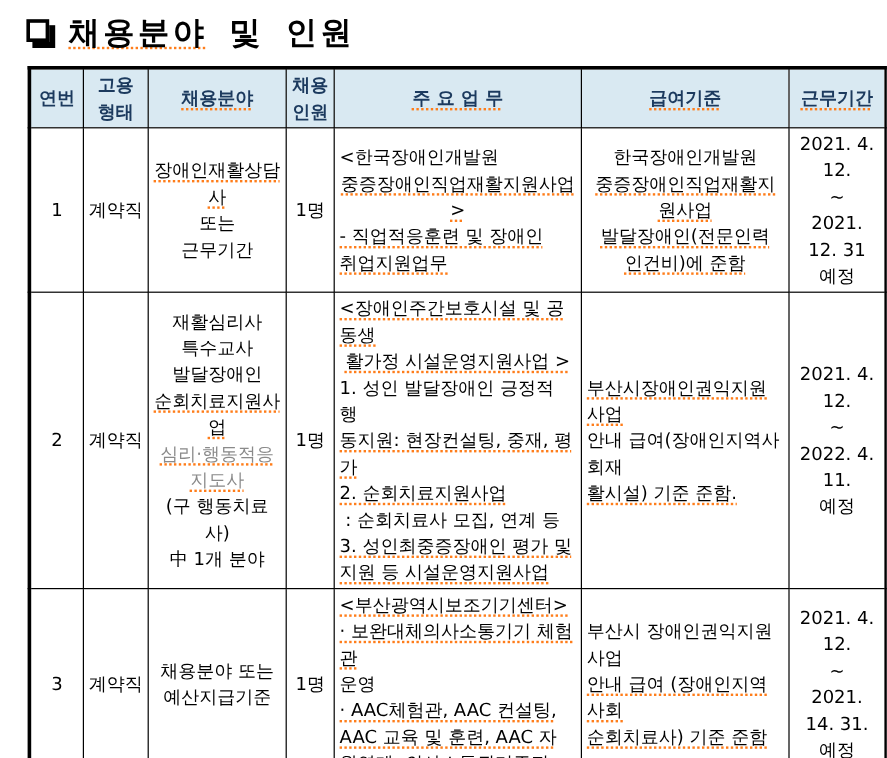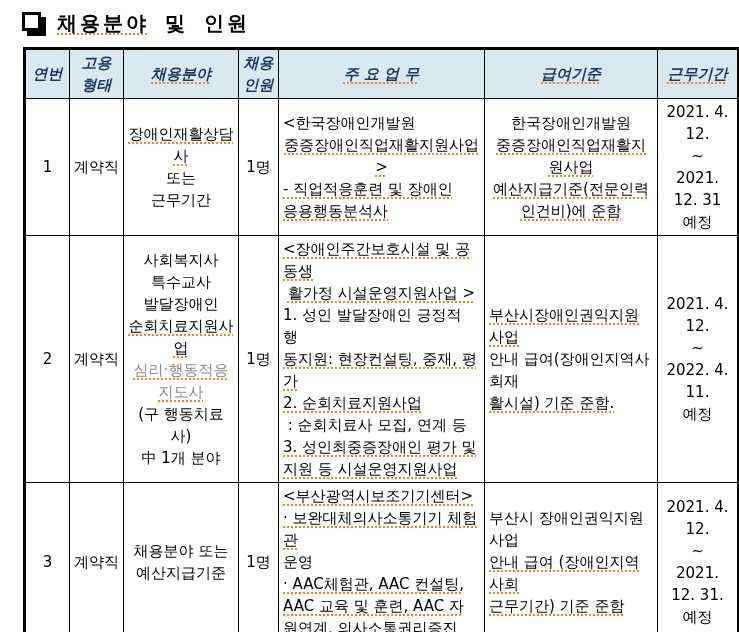--- a/index.html
+++ b/index.html
@@ -14,21 +14,21 @@
 
   .title-row { display: flex; align-items: center; margin: 2px 0 10px 0; }
   .title-box {
     width: 19px; height: 19px; flex: 0 0 auto;
     border: 3px solid #000; background: #fff;
     box-shadow: 5px 5px 0 #000;
     margin: 0 16px 4px 2px;
   }
   .title-text {
     font-family: "DejaVu Serif", "Liberation Serif", serif;
-    font-size: 20px; font-weight: bold; margin: 0;
+    font-size: 26px; font-weight: bold; margin: 0;
     letter-spacing: 3px; word-spacing: 6px; text-align: center;
   }
 
   table.recruit {
     border-collapse: collapse; table-layout: fixed;
     width: 714px; margin-left: 3px;
     border: 3px solid var(--border, #000);
   }
   table.recruit th, table.recruit td {
     border: 1px solid var(--border, #000);
@@ -71,21 +71,21 @@
     <colgroup>
         <col style="width: 45px;">
         <col style="width: 54px;">
         <col style="width: 115px;">
         <col style="width: 40px;">
         <col style="width: 206px;">
         <col style="width: 173px;">
         <col style="width: 81px;">
       </colgroup>
     <thead>
-      <tr style="height: 49px; font-style: italic;">
+      <tr style="height: 49px;">
           <th>
             <div class="line"><span>연번</span></div>
           </th>
           <th>
             <div class="line"><span>고용</span></div>
             <div class="line"><span>형태</span></div>
           </th>
           <th>
             <div class="line"><span class="sq">채용분야</span></div>
           </th>
@@ -117,44 +117,44 @@
             <div class="line"><span>또는</span></div>
             <div class="line"><span>근무기간</span></div>
           </td>
           <td class="a-c">
             <div class="line"><span>1명</span></div>
           </td>
           <td class="a-l">
             <div class="line"><span class="bold">&lt;한국장애인개발원</span></div>
             <div class="line ctr"><span class="bold sq">중증장애인직업재활지원사업&gt;</span></div>
             <div class="line"><span class="sq">- 직업적응훈련 및 장애인</span></div>
-            <div class="line"><span class="sq">응용행동분석사</span></div>
+            <div class="line"><span class="sq">취업지원업무</span></div>
           </td>
           <td class="a-c">
             <div class="line"><span>한국장애인개발원</span></div>
             <div class="line"><span class="sq">중증장애인직업재활지원사업</span></div>
-            <div class="line"><span class="sq">예산지급기준(전문인력</span></div>
+            <div class="line"><span class="sq">발달장애인(전문인력</span></div>
             <div class="line"><span class="sq">인건비)에 준함</span></div>
           </td>
           <td class="a-c">
             <div class="line"><span>2021. 4. 12.</span></div>
             <div class="line"><span>~</span></div>
             <div class="line"><span>2021. 12. 31</span></div>
             <div class="line"><span>예정</span></div>
           </td>
         </tr>
         <tr style="height: 180px;">
           <td class="a-c">
             <div class="line"><span>2</span></div>
           </td>
           <td class="a-c">
             <div class="line"><span>계약직</span></div>
           </td>
           <td class="a-c">
-            <div class="line"><span>사회복지사</span></div>
+            <div class="line"><span>재활심리사</span></div>
             <div class="line"><span>특수교사</span></div>
             <div class="line"><span>발달장애인</span></div>
             <div class="line"><span class="sq">순회치료지원사업</span></div>
             <div class="line"><span class="sq gray">심리·행동적응지도사</span></div>
             <div class="line"><span>(구 행동치료사)</span></div>
             <div class="line"><span>中 1개 분야</span></div>
           </td>
           <td class="a-c">
             <div class="line"><span>1명</span></div>
           </td>
@@ -198,25 +198,25 @@
             <div class="line"><span class="bold sq">&lt;부산광역시보조기기센터&gt;</span></div>
             <div class="line"><span class="sq">· 보완대체의사소통기기 체험관</span></div>
             <div class="line"><span>운영</span></div>
             <div class="line"><span class="sq">· AAC체험관, AAC 컨설팅,</span></div>
             <div class="line"><span class="sq">AAC 교육 및 훈련, AAC 자</span></div>
             <div class="line"><span class="sq">원연계, 의사소통권리증진</span></div>
           </td>
           <td class="a-l">
             <div class="line"><span>부산시 장애인권익지원사업</span></div>
             <div class="line"><span class="sq">안내 급여 (장애인지역사회</span></div>
-            <div class="line"><span class="sq">근무기간) 기준 준함</span></div>
+            <div class="line"><span class="sq">순회치료사) 기준 준함</span></div>
           </td>
           <td class="a-c">
             <div class="line"><span>2021. 4. 12.</span></div>
             <div class="line"><span>~</span></div>
-            <div class="line"><span>2021. 12. 31.</span></div>
+            <div class="line"><span>2021. 14. 31.</span></div>
             <div class="line"><span>예정</span></div>
           </td>
         </tr>
       </tbody>
   </table>
 
 </div>
 
 </body></html>

